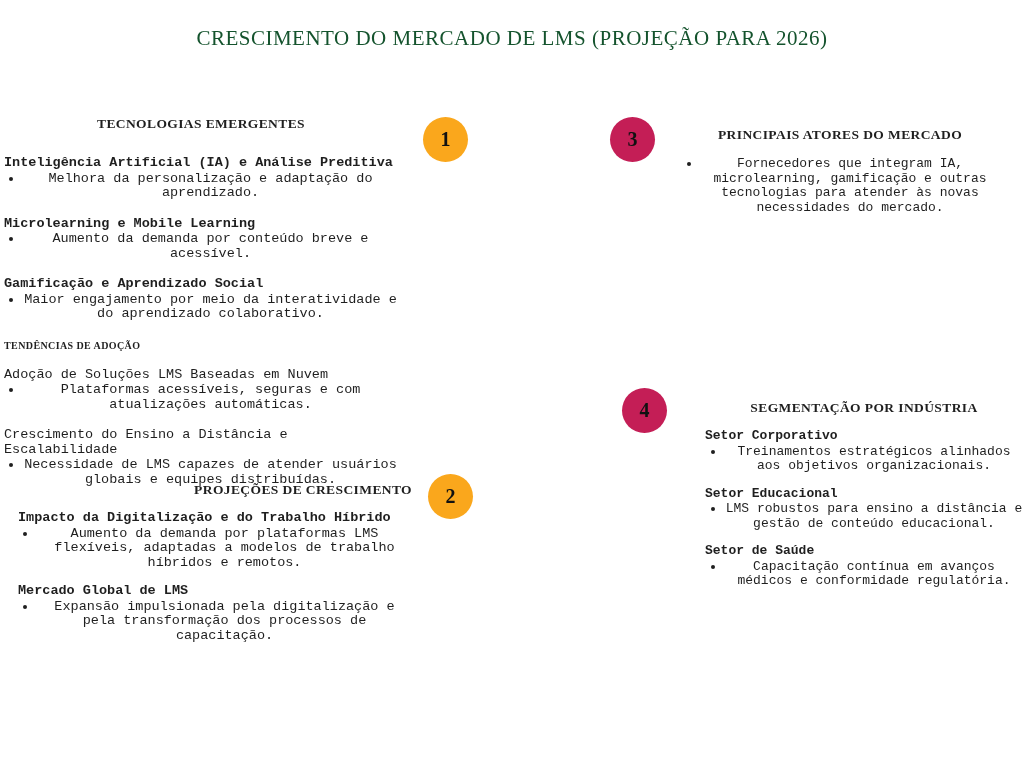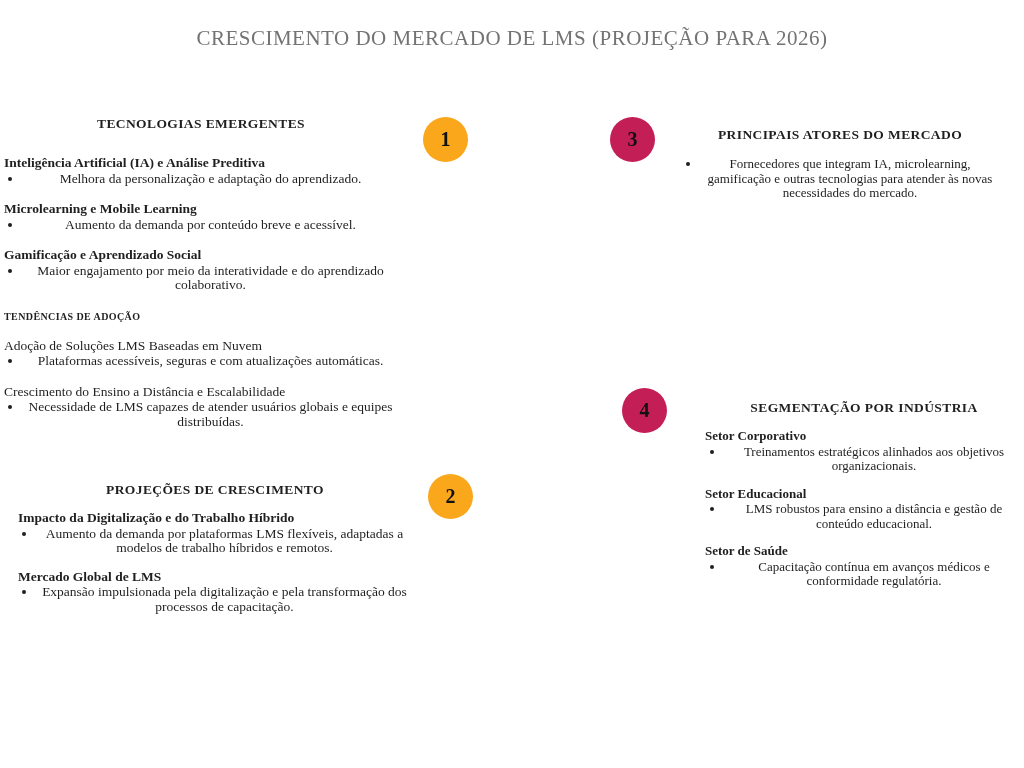--- a/index.html
+++ b/index.html
@@ -18,51 +18,51 @@
     position: absolute;
     top: 22px; left: 50%;
     transform: translateX(-50%);
     width: 680px;
     margin: 0;
     text-align: center;
     font-size: 21px;
     font-weight: 400;
     letter-spacing: 0.5px;
     line-height: 32px;
-    color: #737373;
+    color: #14532d;
   }
 
   .blk { position: absolute; }
   .blk-left-top    { left: 4px;  top: 116px; width: 394px; }
   .blk-left-bottom { left: 18px;  top: 482px; width: 394px; }
   .blk-right-top   { left: 681px; top: 127px; width: 318px; }
   .blk-right-bottom{ left: 681px; top: 400px; width: 318px; margin-left: 24px; }
 
   .blk h2 {
     margin: 0 0 24px 0;
     font-size: 13.5px;
     font-weight: bold;
     letter-spacing: 0.4px;
     line-height: 16px;
     text-align: center;
   }
-  .blk-left-bottom h2  { margin-bottom: 13px; }
+  .blk-left-bottom h2  { margin-bottom: 13px; text-align: right; }
   .blk-right-top h2    { margin-bottom: 14px; }
   .blk-right-bottom h2 { margin-bottom: 13px; }
 
   .blk h3 {
     margin: 2px 0 14px 0;
     font-size: 10px;
     font-weight: bold;
     letter-spacing: 0.4px;
     line-height: 16px;
     text-align: left;
   }
 
-  .item { margin-bottom: 16px; }
+  .item { margin-bottom: 16px; font-family: Liberation Mono, monospace; }
   .blk-left-bottom .item  { margin-bottom: 14px; }
   .blk-right-top .item    { margin-bottom: 13px; }
   .blk-right-bottom .item { margin-bottom: 13px; }
 
   .item p.topic {
     margin: 0 0 1px 0;
     font-size: 13.5px;
     line-height: 14.5px;
   }
   .blk-right-bottom .item p.topic { font-size: 13px; }

